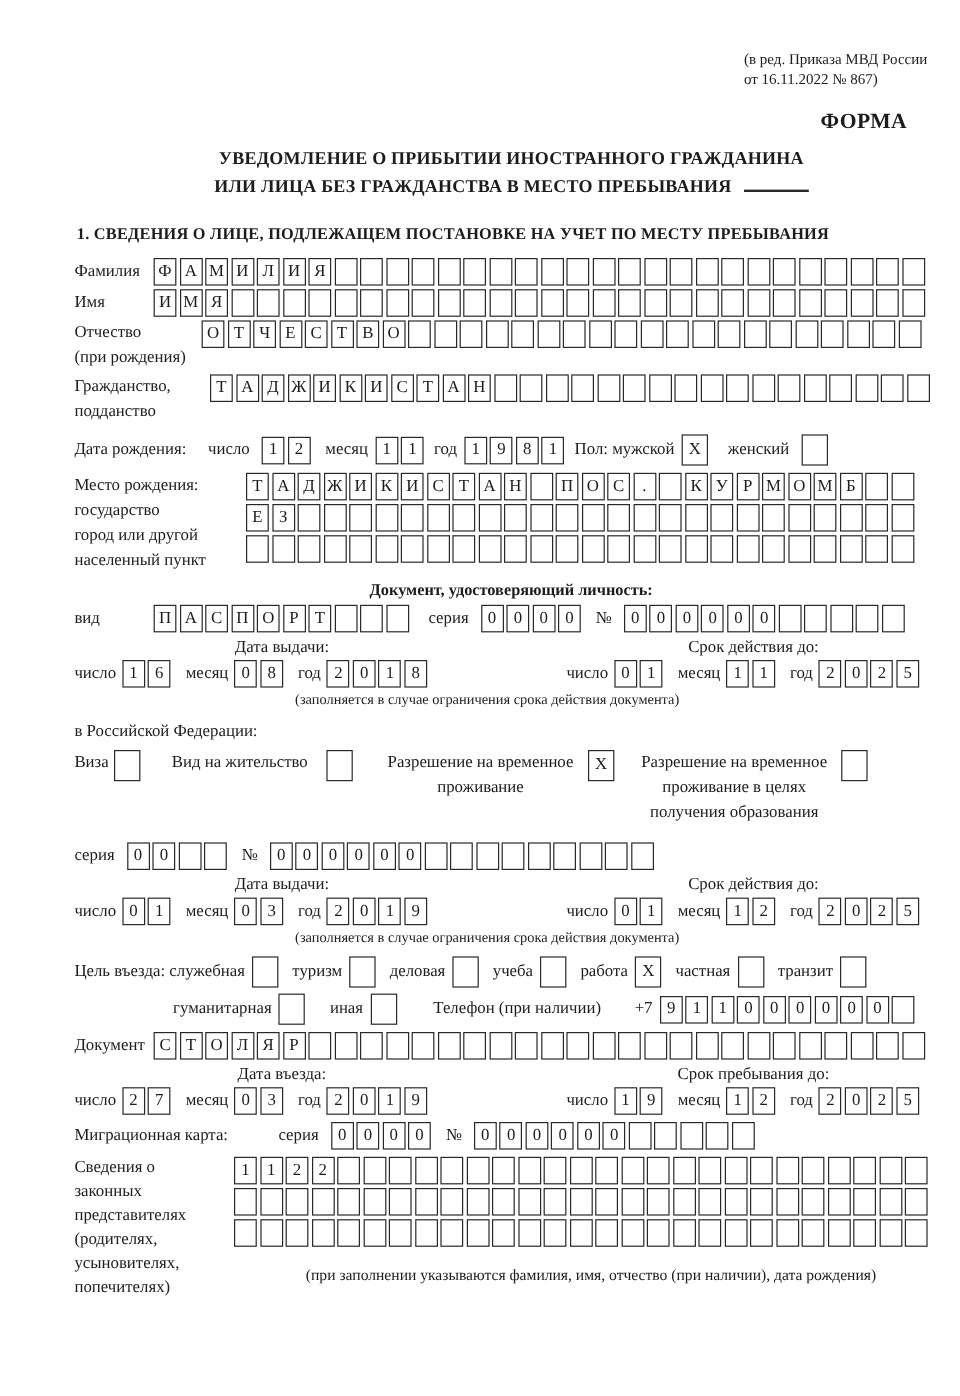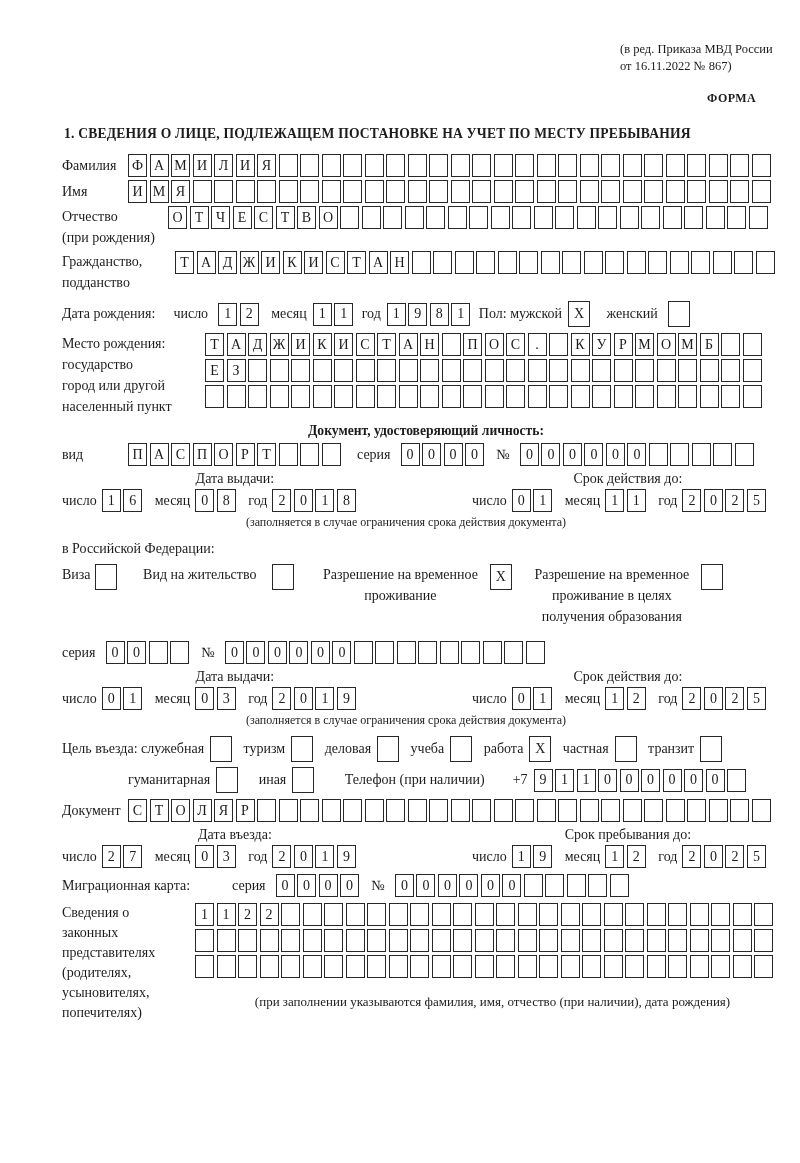--- a/index.html
+++ b/index.html
@@ -6,21 +6,21 @@
   body{
     width:800px;height:1163px;background:#ffffff;color:#1c1c1c;
     font-family:"Liberation Serif","DejaVu Serif",serif;
     overflow:hidden;
   }
   .page{box-sizing:border-box;width:800px;height:1163px;padding:36px 10px 0 62px;position:relative;}
 
   
   .annex{margin-left:558px;font-size:13px;line-height:18px;}
   .amend{margin-left:558px;font-size:12.5px;line-height:17px;margin-top:5px;}
-  .forma{font-weight:700;font-size:12px;text-align:right;padding-right:34px;margin-top:16px;letter-spacing:.4px;}
+  .forma{font-weight:700;font-size:18px;text-align:right;padding-right:34px;margin-top:16px;letter-spacing:.4px;}
 
   .title{text-align:center;font-weight:700;font-size:15px;line-height:22px;margin-top:10px;letter-spacing:.2px;}
   .uline{display:inline-block;width:54px;border-bottom:2px solid #2a2a2a;height:14px;margin-left:10px;}
   .section{font-weight:700;font-size:13.6px;margin:20px 0 12px 2px;letter-spacing:.2px;}
 
   .row{display:flex;align-items:center;margin-bottom:3px;}
   .row.start{align-items:flex-start;}
   .lbl{font-size:14px;flex:none;}
   .lblcol{flex:none;font-size:14px;line-height:21px;}
   .w66{width:66px;}  .w106{width:106px;} .w113{width:113px;} .w143{width:143px;} .w133{width:133px;}
@@ -61,20 +61,24 @@
 <body>
 
 <div class="page">
 
   <div class="amend">
     <div>(в ред. Приказа МВД России</div>
     <div>от 16.11.2022 № 867)</div>
   </div>
   <div class="forma">ФОРМА</div>
 
+  <div class="title">
+    <div>УВЕДОМЛЕНИЕ О ПРИБЫТИИ ИНОСТРАННОГО ГРАЖДАНИНА</div>
+    <div><span>ИЛИ ЛИЦА БЕЗ ГРАЖДАНСТВА В МЕСТО ПРЕБЫВАНИЯ</span><span class="uline"></span></div>
+  </div>
 
   <div class="section">1. СВЕДЕНИЯ О ЛИЦЕ, ПОДЛЕЖАЩЕМ ПОСТАНОВКЕ НА УЧЕТ ПО МЕСТУ ПРЕБЫВАНИЯ</div>
 
   <div class="row">
     <span class="lbl w66">Фамилия</span>
     <span class="cells">
         <span class="cell">Ф</span>
         <span class="cell">А</span>
         <span class="cell">М</span>
         <span class="cell">И</span>
@@ -561,21 +565,21 @@
       </span>
     <span class="lbl">частная</span>
     <span class="cells chk">
         <span class="cell"></span>
       </span>
     <span class="lbl">транзит</span>
     <span class="cells chk">
         <span class="cell"></span>
       </span>
   </div>
-  <div class="row purpose" style="margin-top:5px;margin-left:66px;">
+  <div class="row purpose" style="margin-top:5px;margin-left:66px;justify-content:center;">
     <span class="lbl">гуманитарная</span>
     <span class="cells chk" style="margin-right:18px;">
         <span class="cell"></span>
       </span>
     <span class="lbl">иная</span>
     <span class="cells chk" style="margin-right:28px;">
         <span class="cell"></span>
       </span>
     <span class="lbl" style="margin-right:28px;">Телефон (при наличии)</span>
     <span class="lbl mr6">+7</span>

